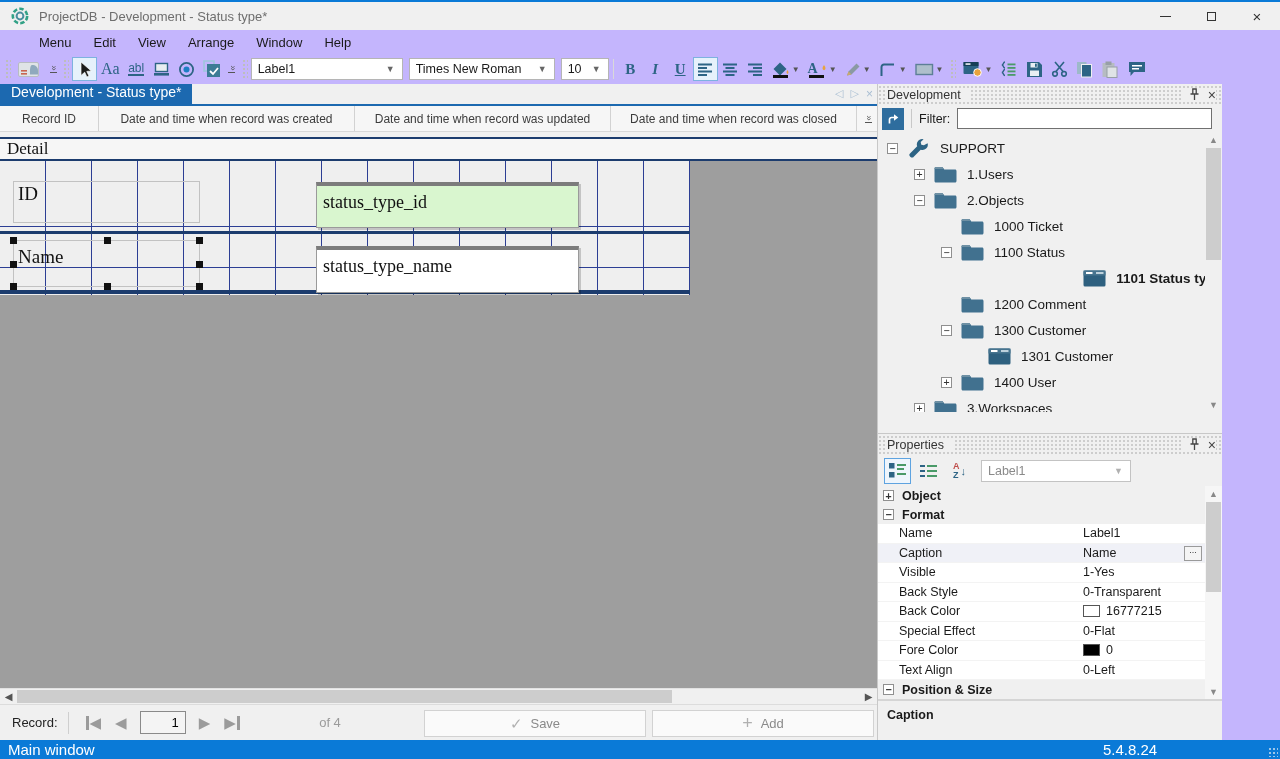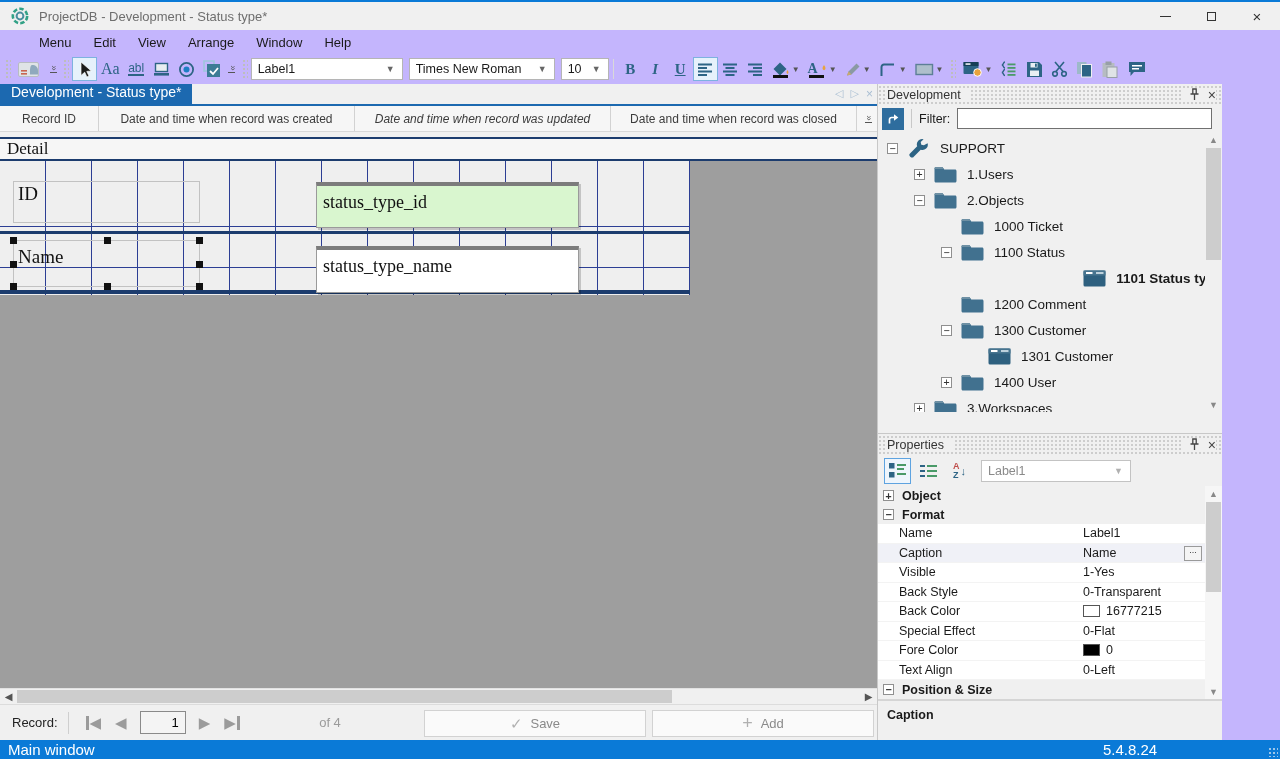--- a/index.html
+++ b/index.html
@@ -379,21 +379,21 @@
         <span>◁</span>
         <span>▷</span>
         <span style="font-size:12px;">×</span>
       </div>
     </div>
 
     <div class="colheads">
 
       <div class="colhead" style="width: 99px;">Record ID</div>
         <div class="colhead" style="width: 256px;">Date and time when record was created</div>
-        <div class="colhead" style="width: 256px; font-style: italic;">Date and time when record was updated</div>
+        <div class="colhead" style="width: 256px;">Date and time when record was updated</div>
         <div class="colhead" style="width: 246px;">Date and time when record was closed</div>
         <div class="overflow-btn">
           <span class="ov-chev">»</span>
           <span class="ov-bar"></span>
         </div>
     </div>
 
     <div class="canvas-spacer"></div>
     <div class="detail-band">
       <span>Detail</span>

